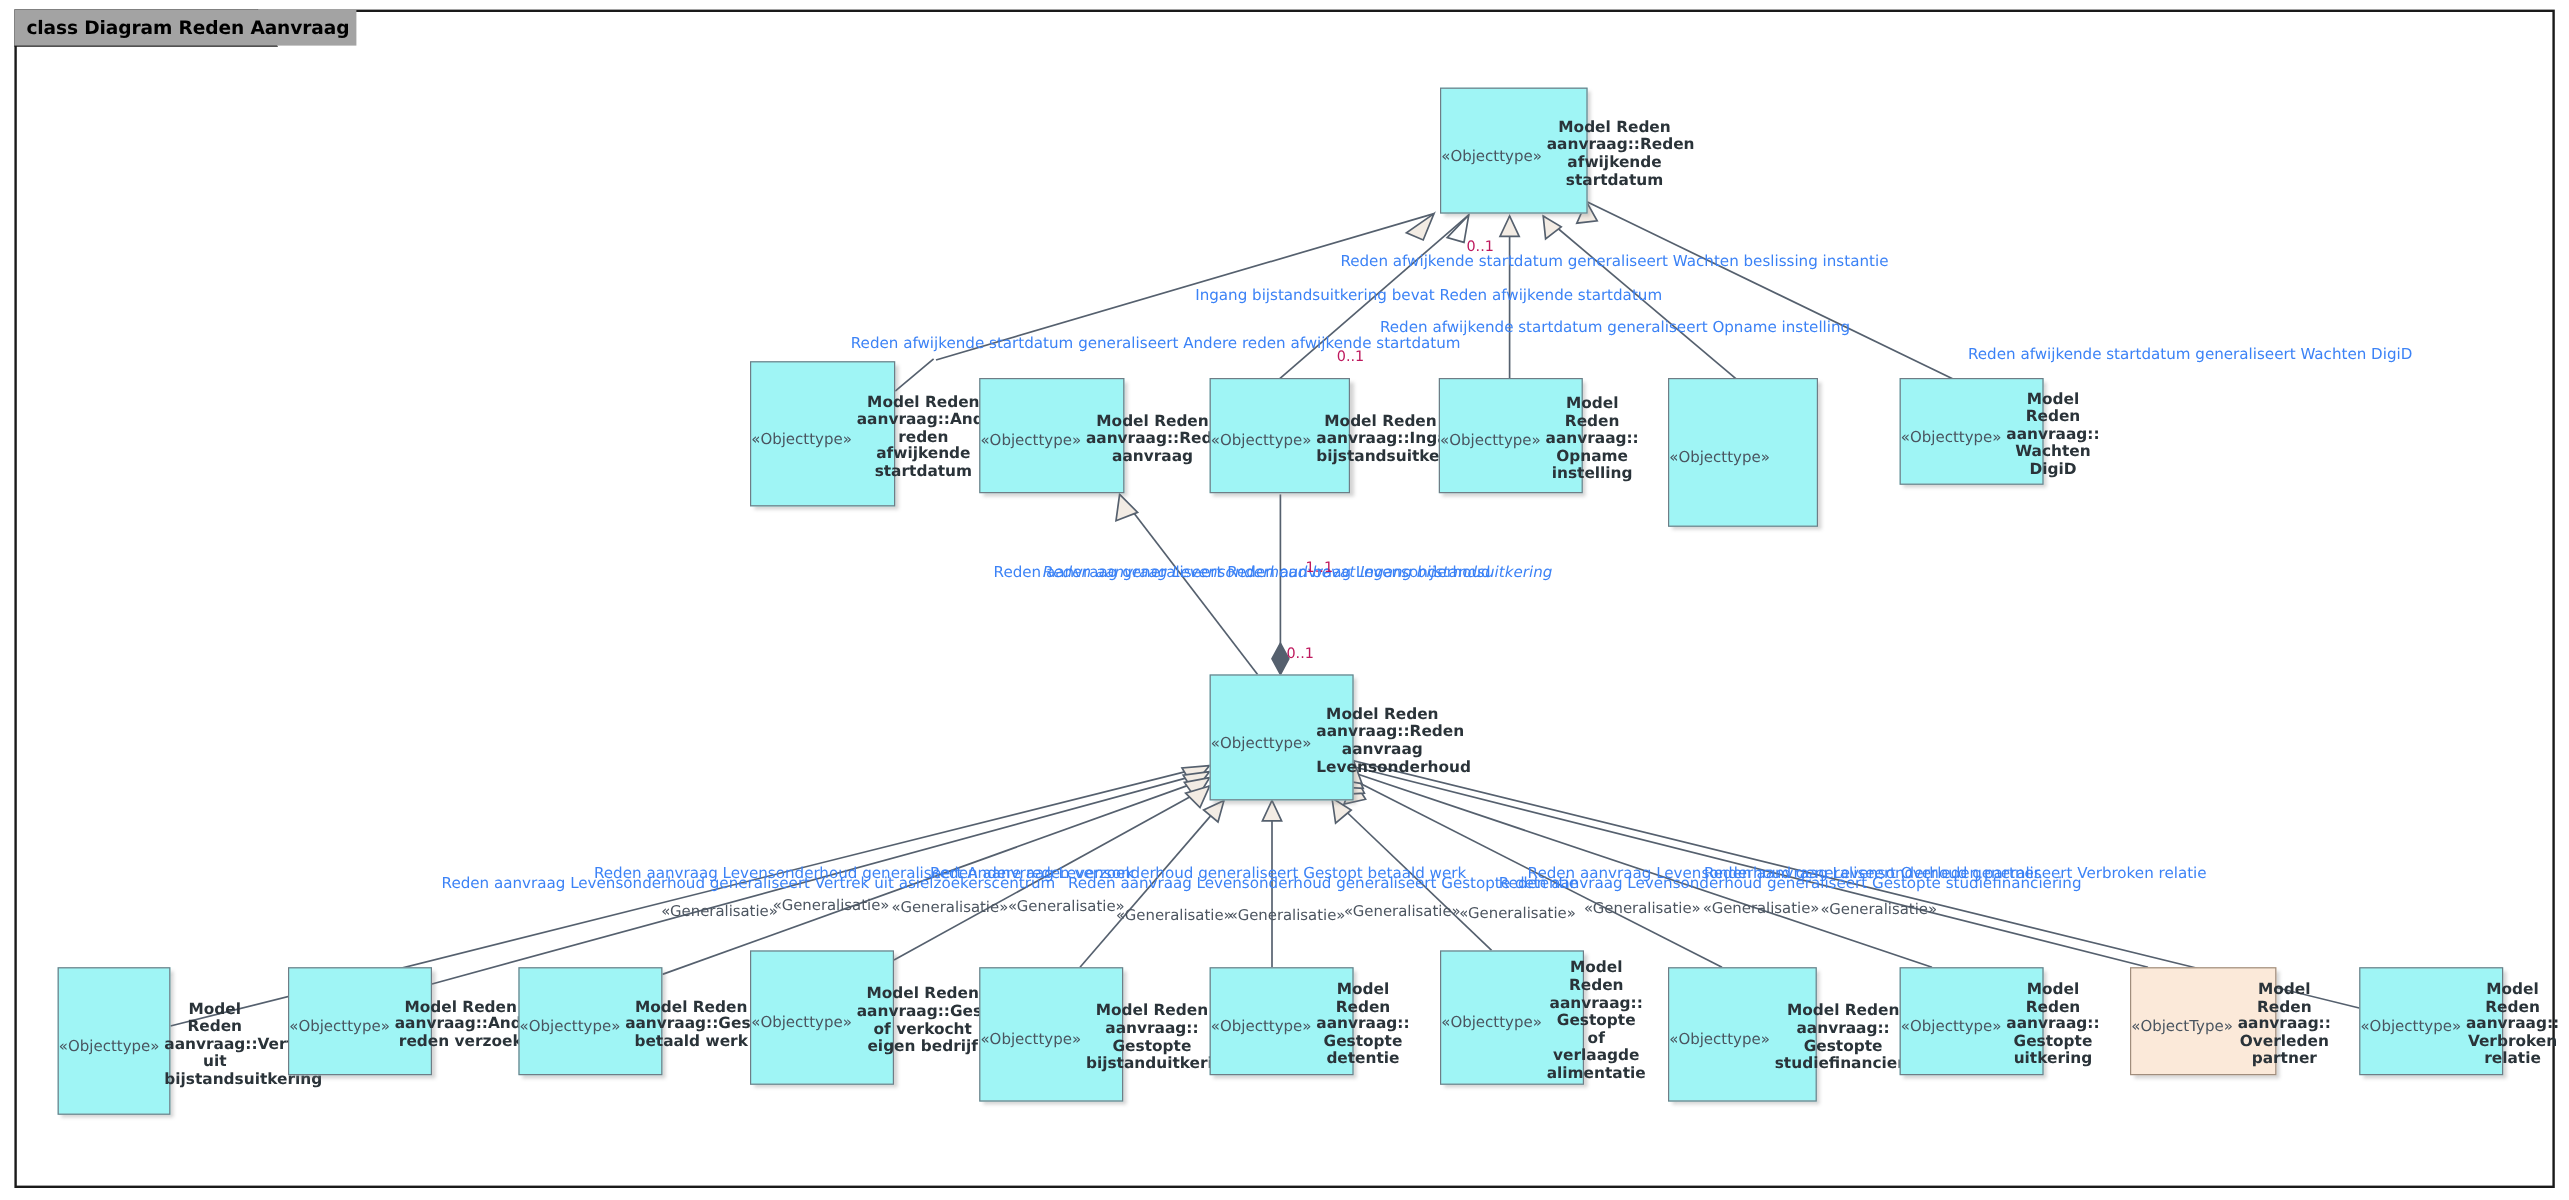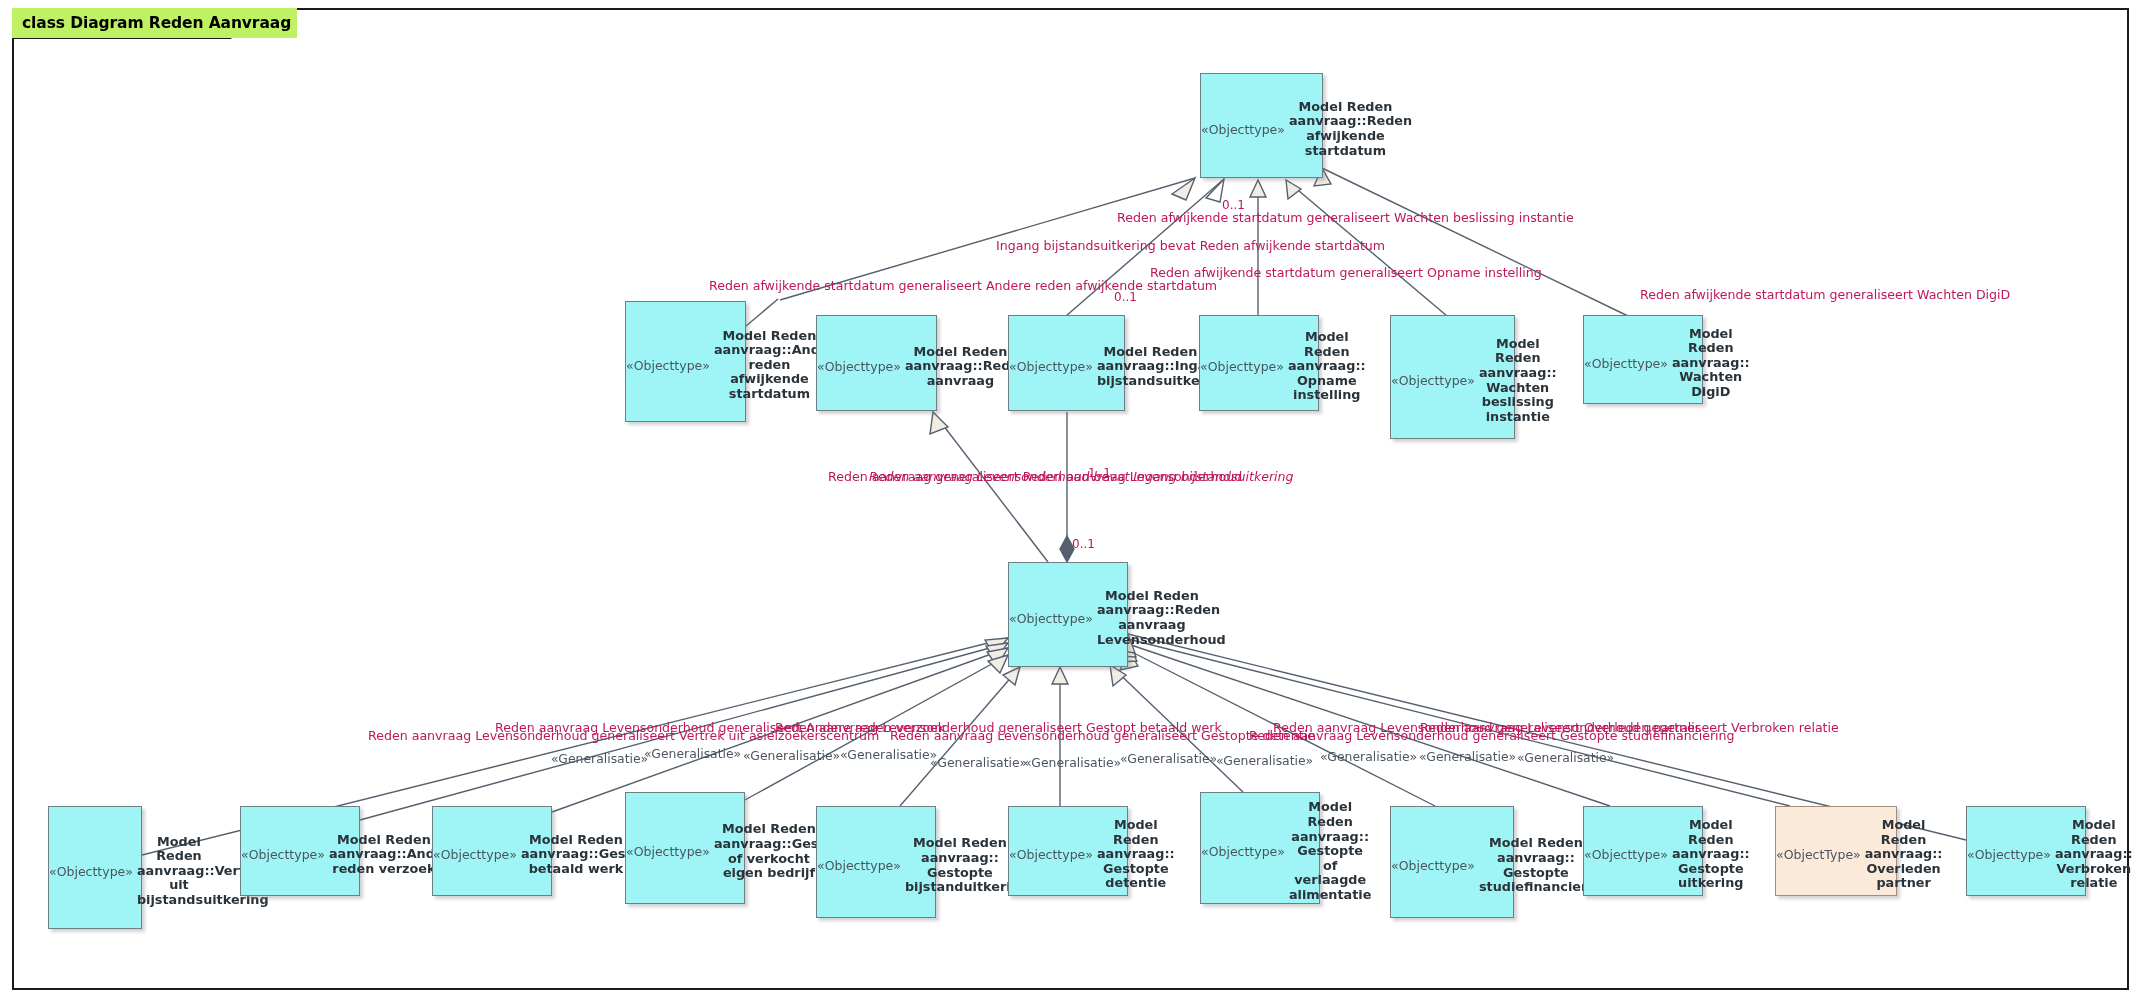--- a/index.html
+++ b/index.html
@@ -28,21 +28,21 @@
     box-sizing: border-box;
     background: transparent;
     pointer-events: none;
   }
   .frame-tab {
     position: absolute;
     left: 12px;
     top: 8px;
     height: 30px;
     box-sizing: border-box;
-    background: #bef264;
+    background: #a3a3a3;
     display: flex;
     align-items: center;
     padding: 0 6px 0 10px;
     z-index: 6;
   }
   .frame-tab-text {
     font-size: 15.5px;
     font-weight: bold;
     color: #000000;
     white-space: nowrap;
@@ -117,21 +117,21 @@
     text-align: center;
     padding: 0 4px;
     width: 100%;
     box-sizing: border-box;
   }
 
   
   .lbl {
     position: absolute;
     font-size: 12.6px;
-    color: #be185d;
+    color: #3b82f6;
     white-space: nowrap;
     z-index: 4;
     line-height: 14px;
   }
   .mult {
     position: absolute;
     font-size: 12px;
     color: #be185d;
     white-space: nowrap;
     z-index: 4;
@@ -239,21 +239,20 @@
       <div class="cls" style="left: 1008px; top: 315px; width: 117px; height: 96px;">
         <div class="stereo">«Objecttype»</div>
         <div class="nm">Model Reden aanvraag::Ingang bijstandsuitkering</div>
       </div>
       <div class="cls" style="left: 1199px; top: 315px; width: 120px; height: 96px;">
         <div class="stereo">«Objecttype»</div>
         <div class="nm">Model Reden aanvraag:: Opname instelling</div>
       </div>
       <div class="cls" style="left: 1390px; top: 315px; width: 125px; height: 124px;">
         <div class="stereo">«Objecttype»</div>
-        <div class="nm">Model Reden aanvraag:: Wachten beslissing instantie</div>
       </div>
       <div class="cls" style="left: 1583px; top: 315px; width: 120px; height: 89px;">
         <div class="stereo">«Objecttype»</div>
         <div class="nm">Model Reden aanvraag:: Wachten DigiD</div>
       </div>
       <div class="cls" style="left: 1008px; top: 562px; width: 120px; height: 105px;">
         <div class="stereo">«Objecttype»</div>
         <div class="nm">Model Reden aanvraag::Reden aanvraag Levensonderhoud</div>
       </div>
       <div class="cls" style="left: 48px; top: 806px; width: 94px; height: 123px;">

